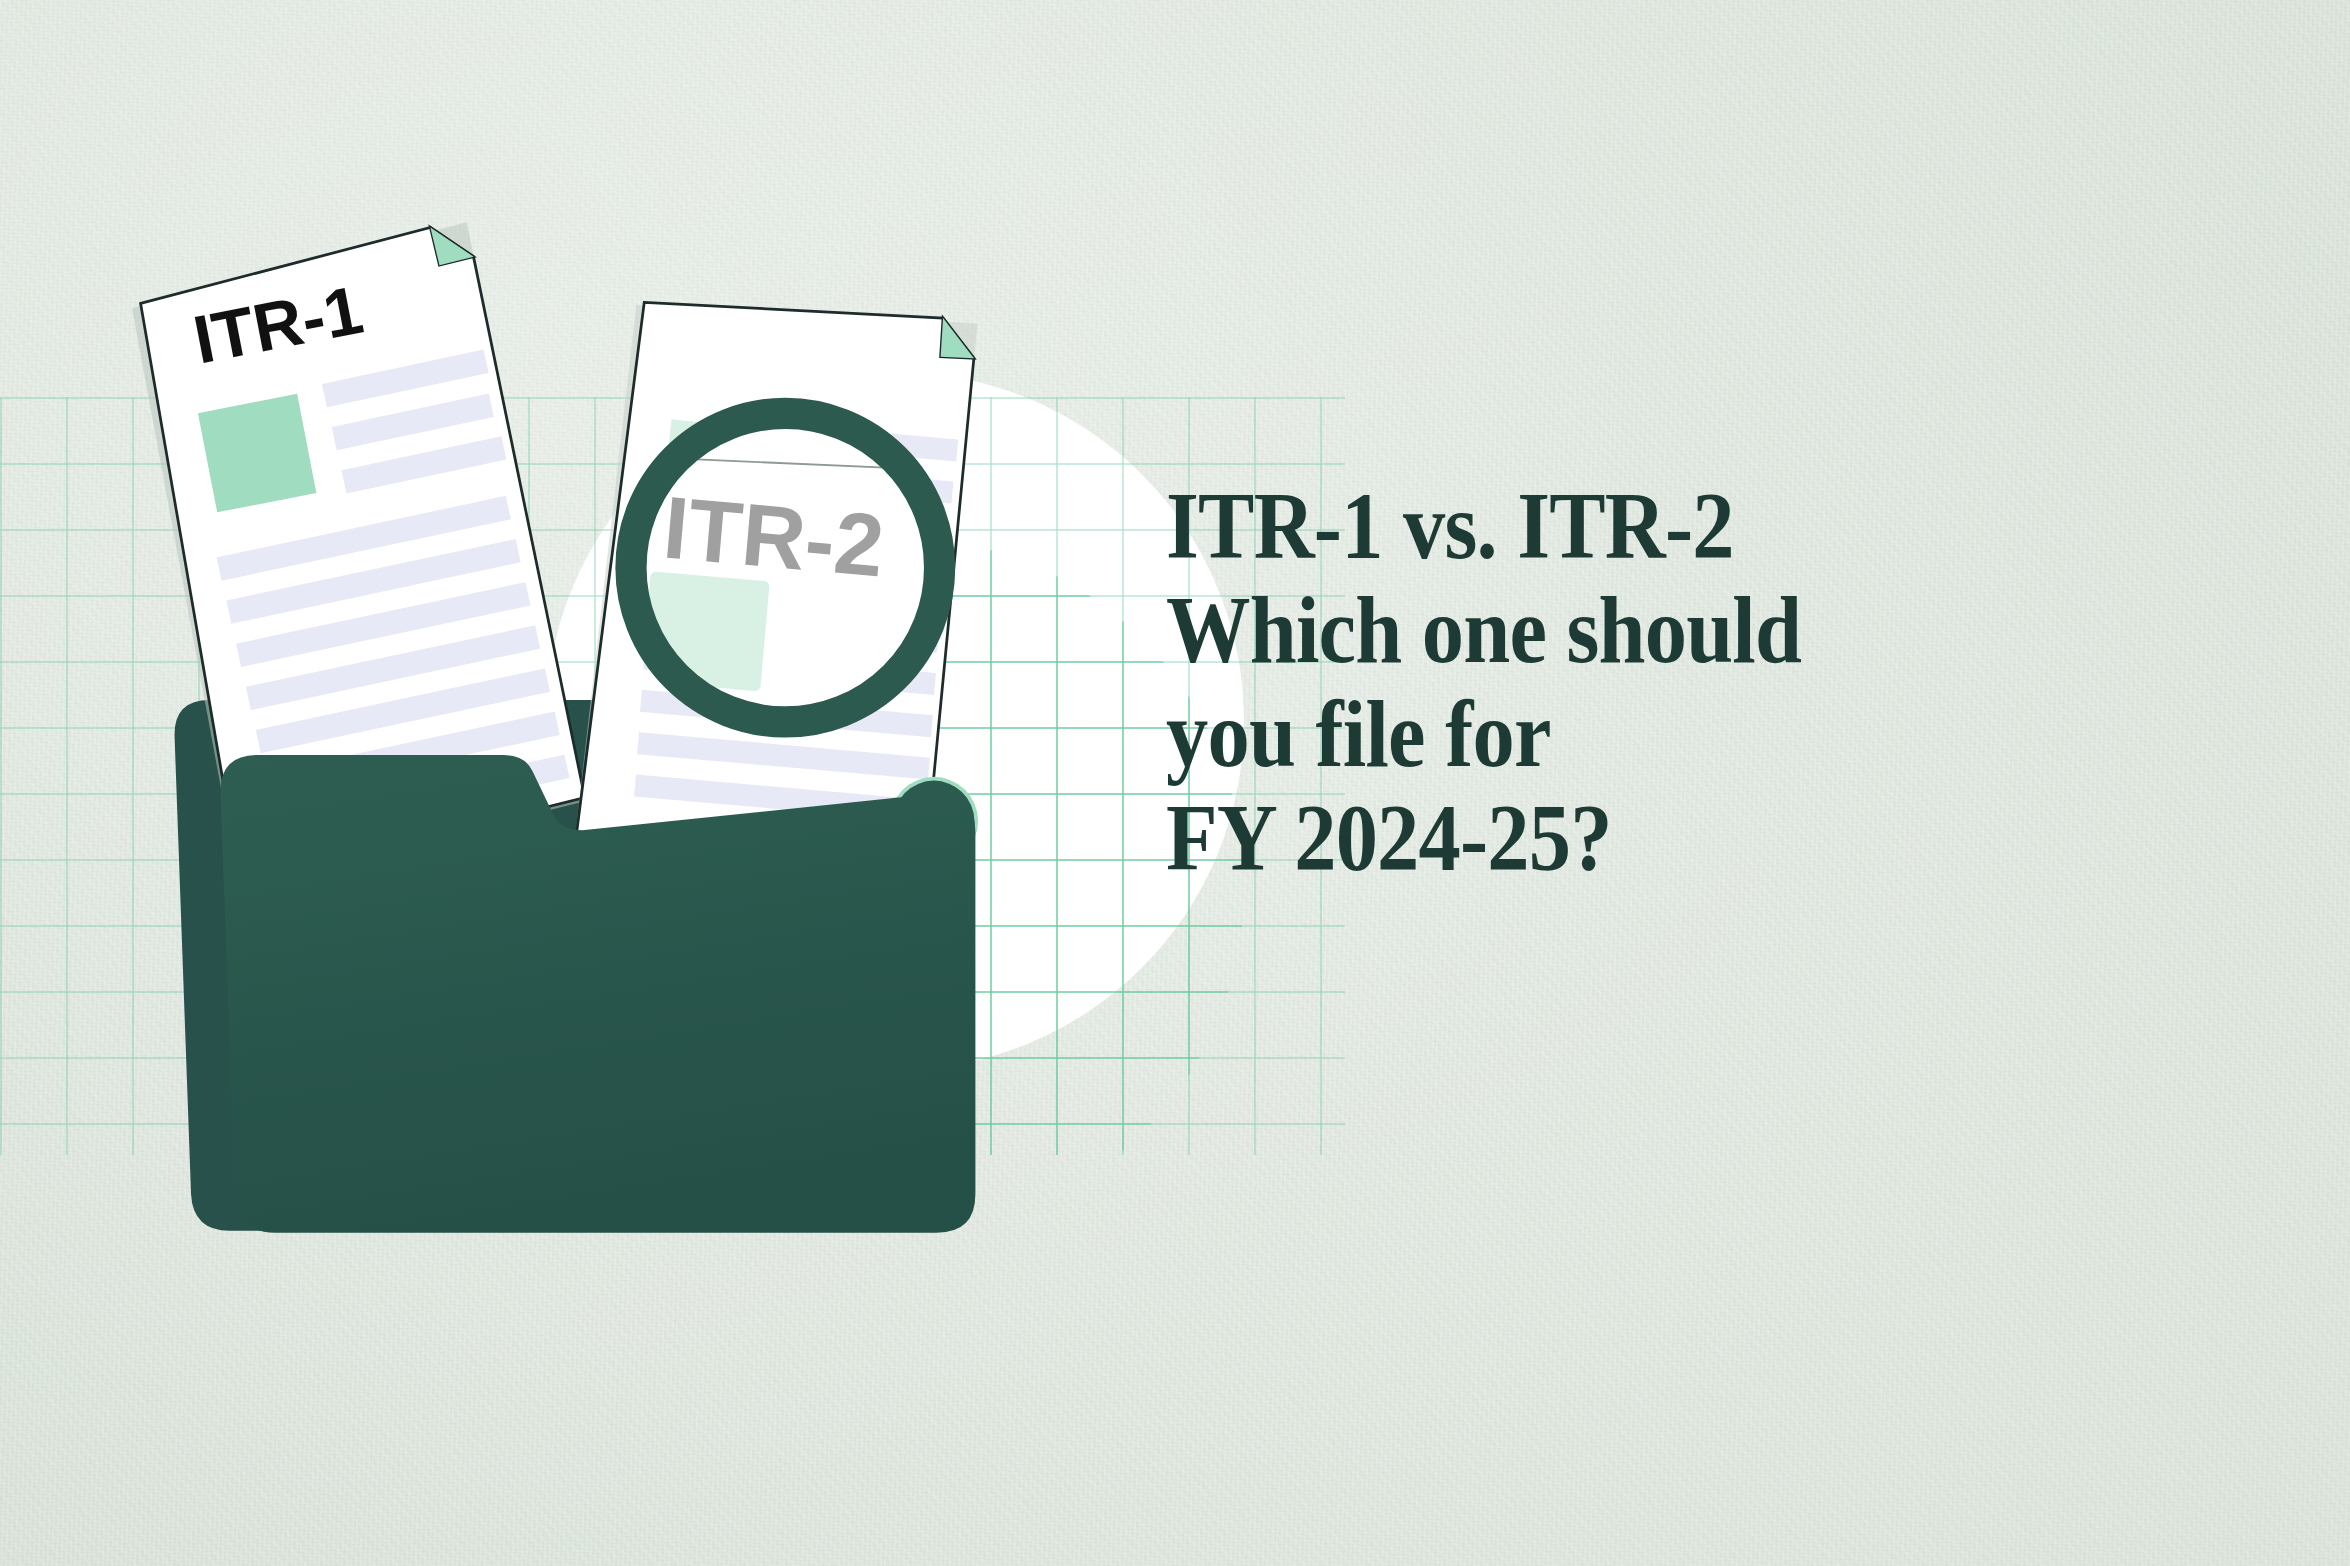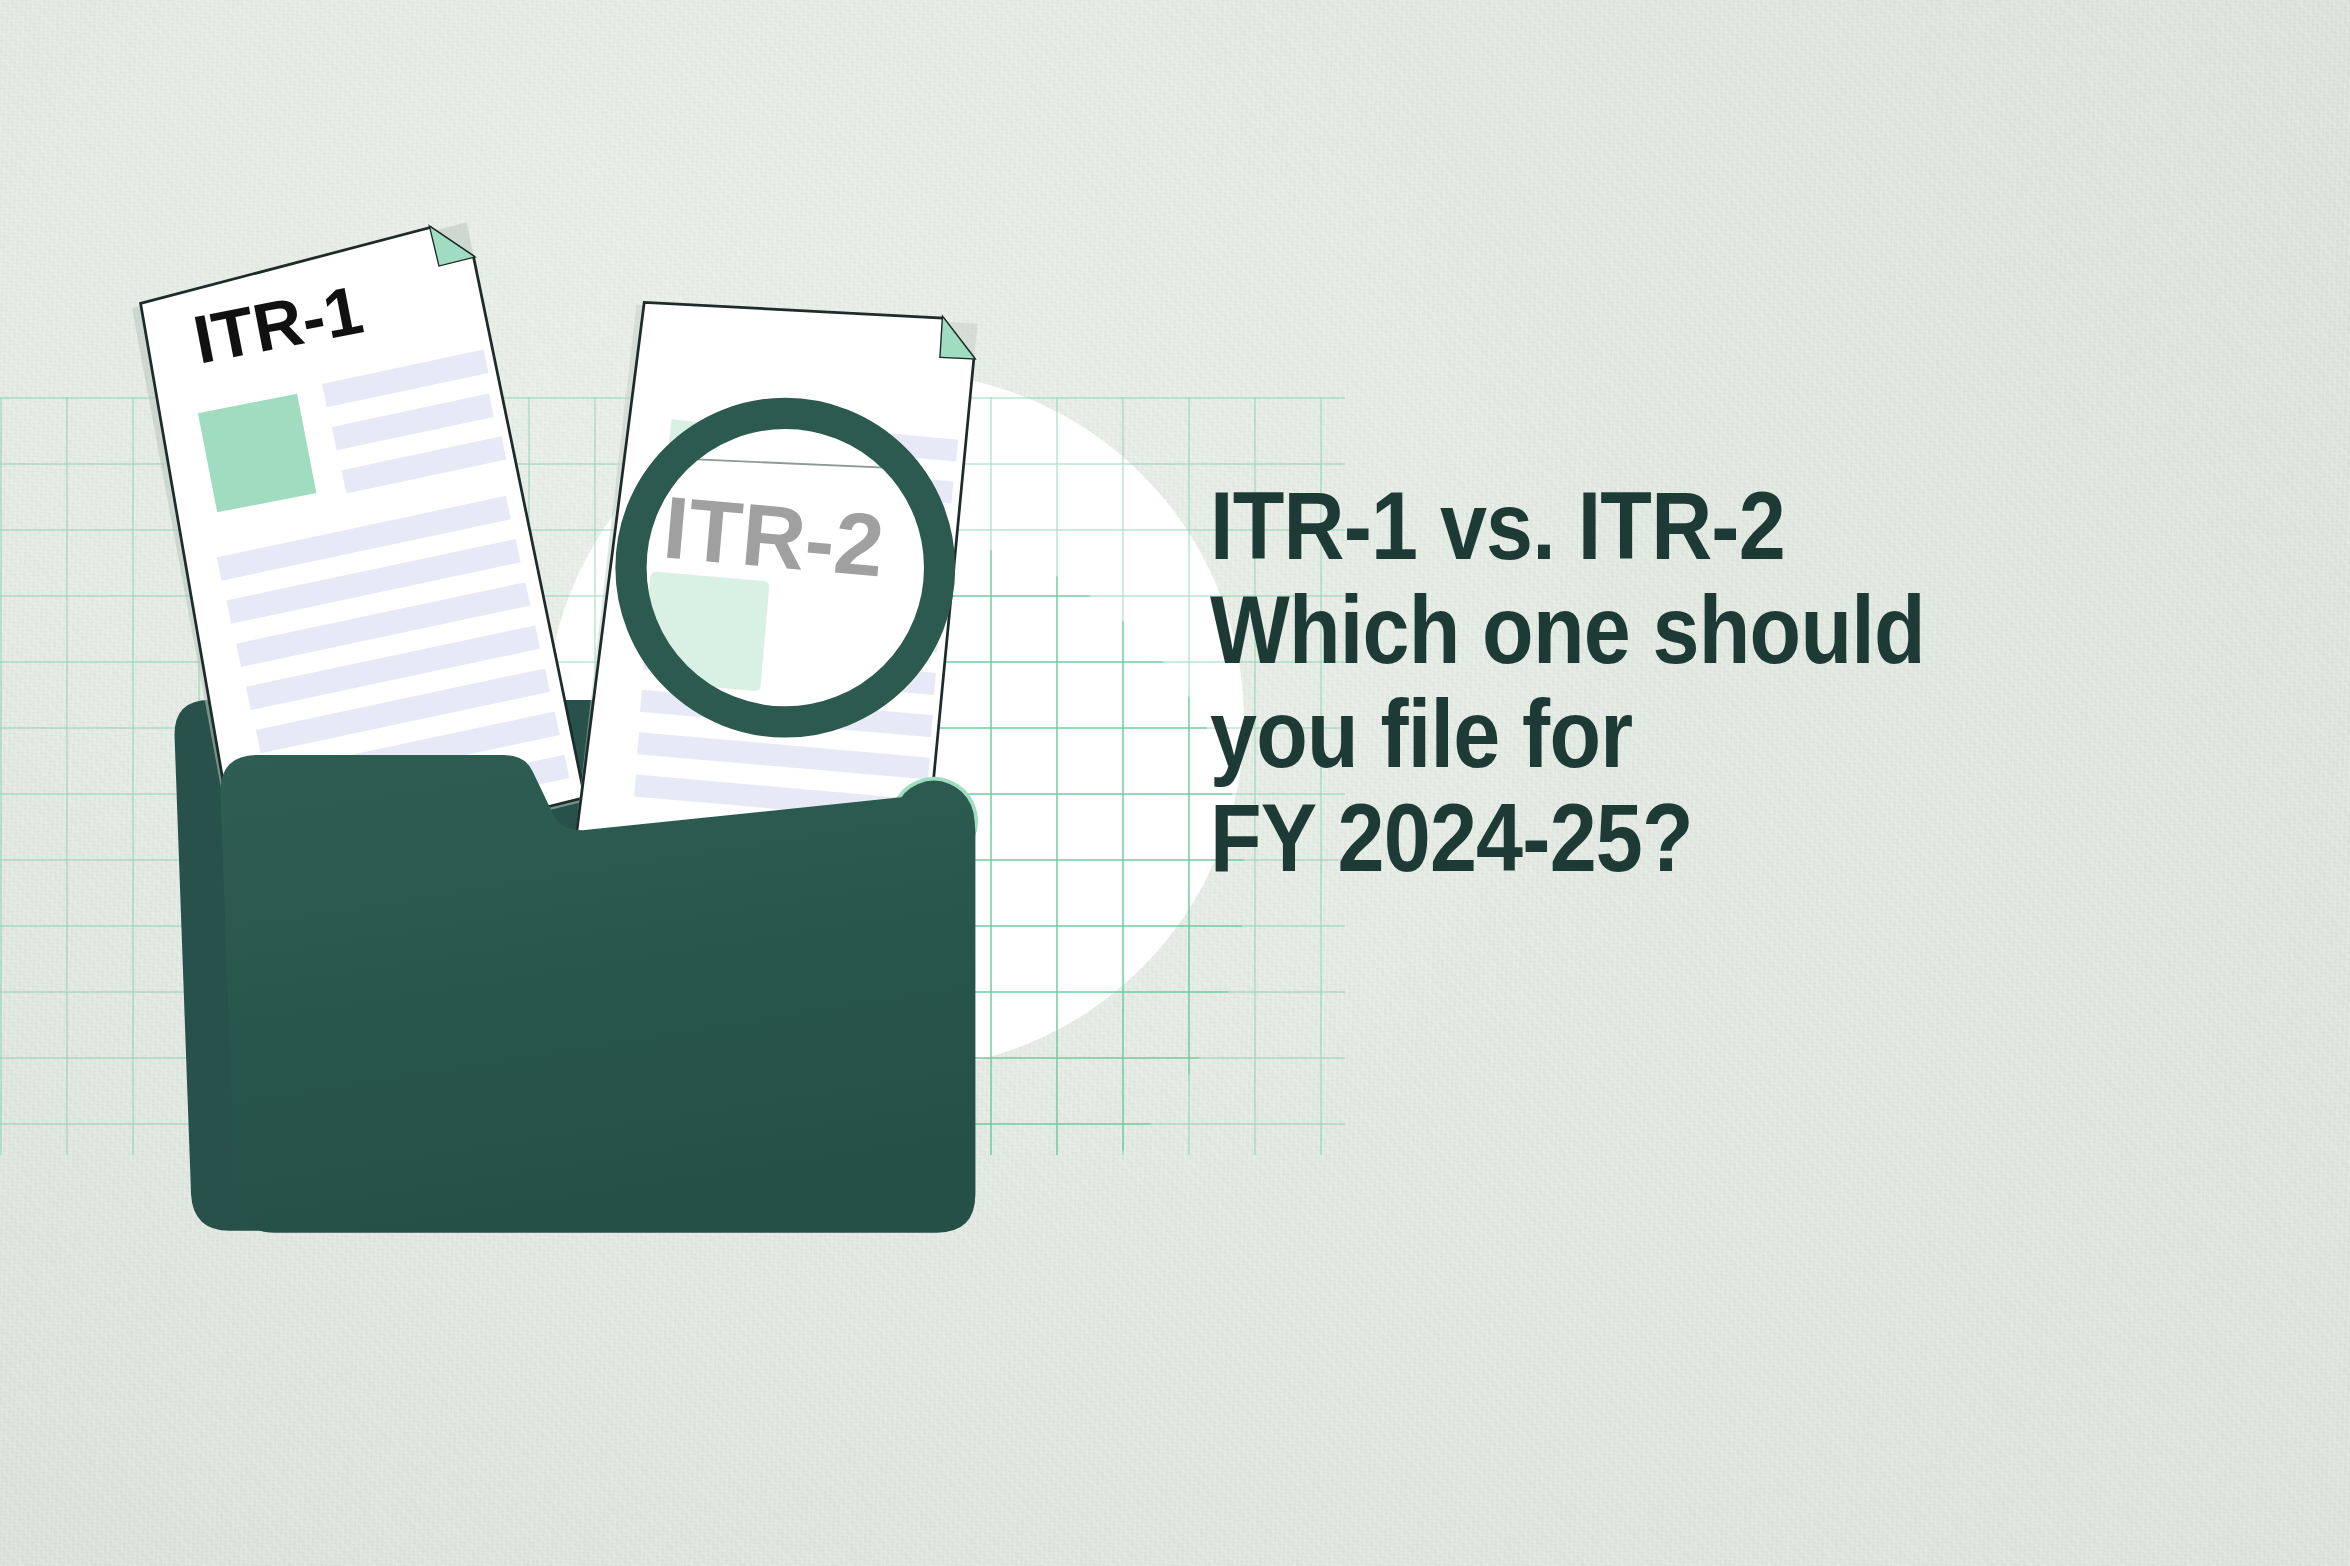--- a/index.html
+++ b/index.html
@@ -78,25 +78,25 @@
     left: 0;
     top: 0;
     width: 1194px;
     height: 1567px;
   }
   #illustration svg { display: block; }
 
   
   .headline {
     position: absolute;
-    left: 1210px;
+    left: 1166px;
     top: 474px;
     width: 1029px;
     color: #1d3b34;
-    font-family: Liberation Sans, sans-serif;
+    font-family: Liberation Serif, serif;
     font-weight: 700;
     font-size: 96px;
     line-height: 104px;
     letter-spacing: -0.9px;
     font-stretch: condensed;
   }
   .headline .hl-line {
     display: block;
     white-space: nowrap;
     transform: scaleX(.88);

